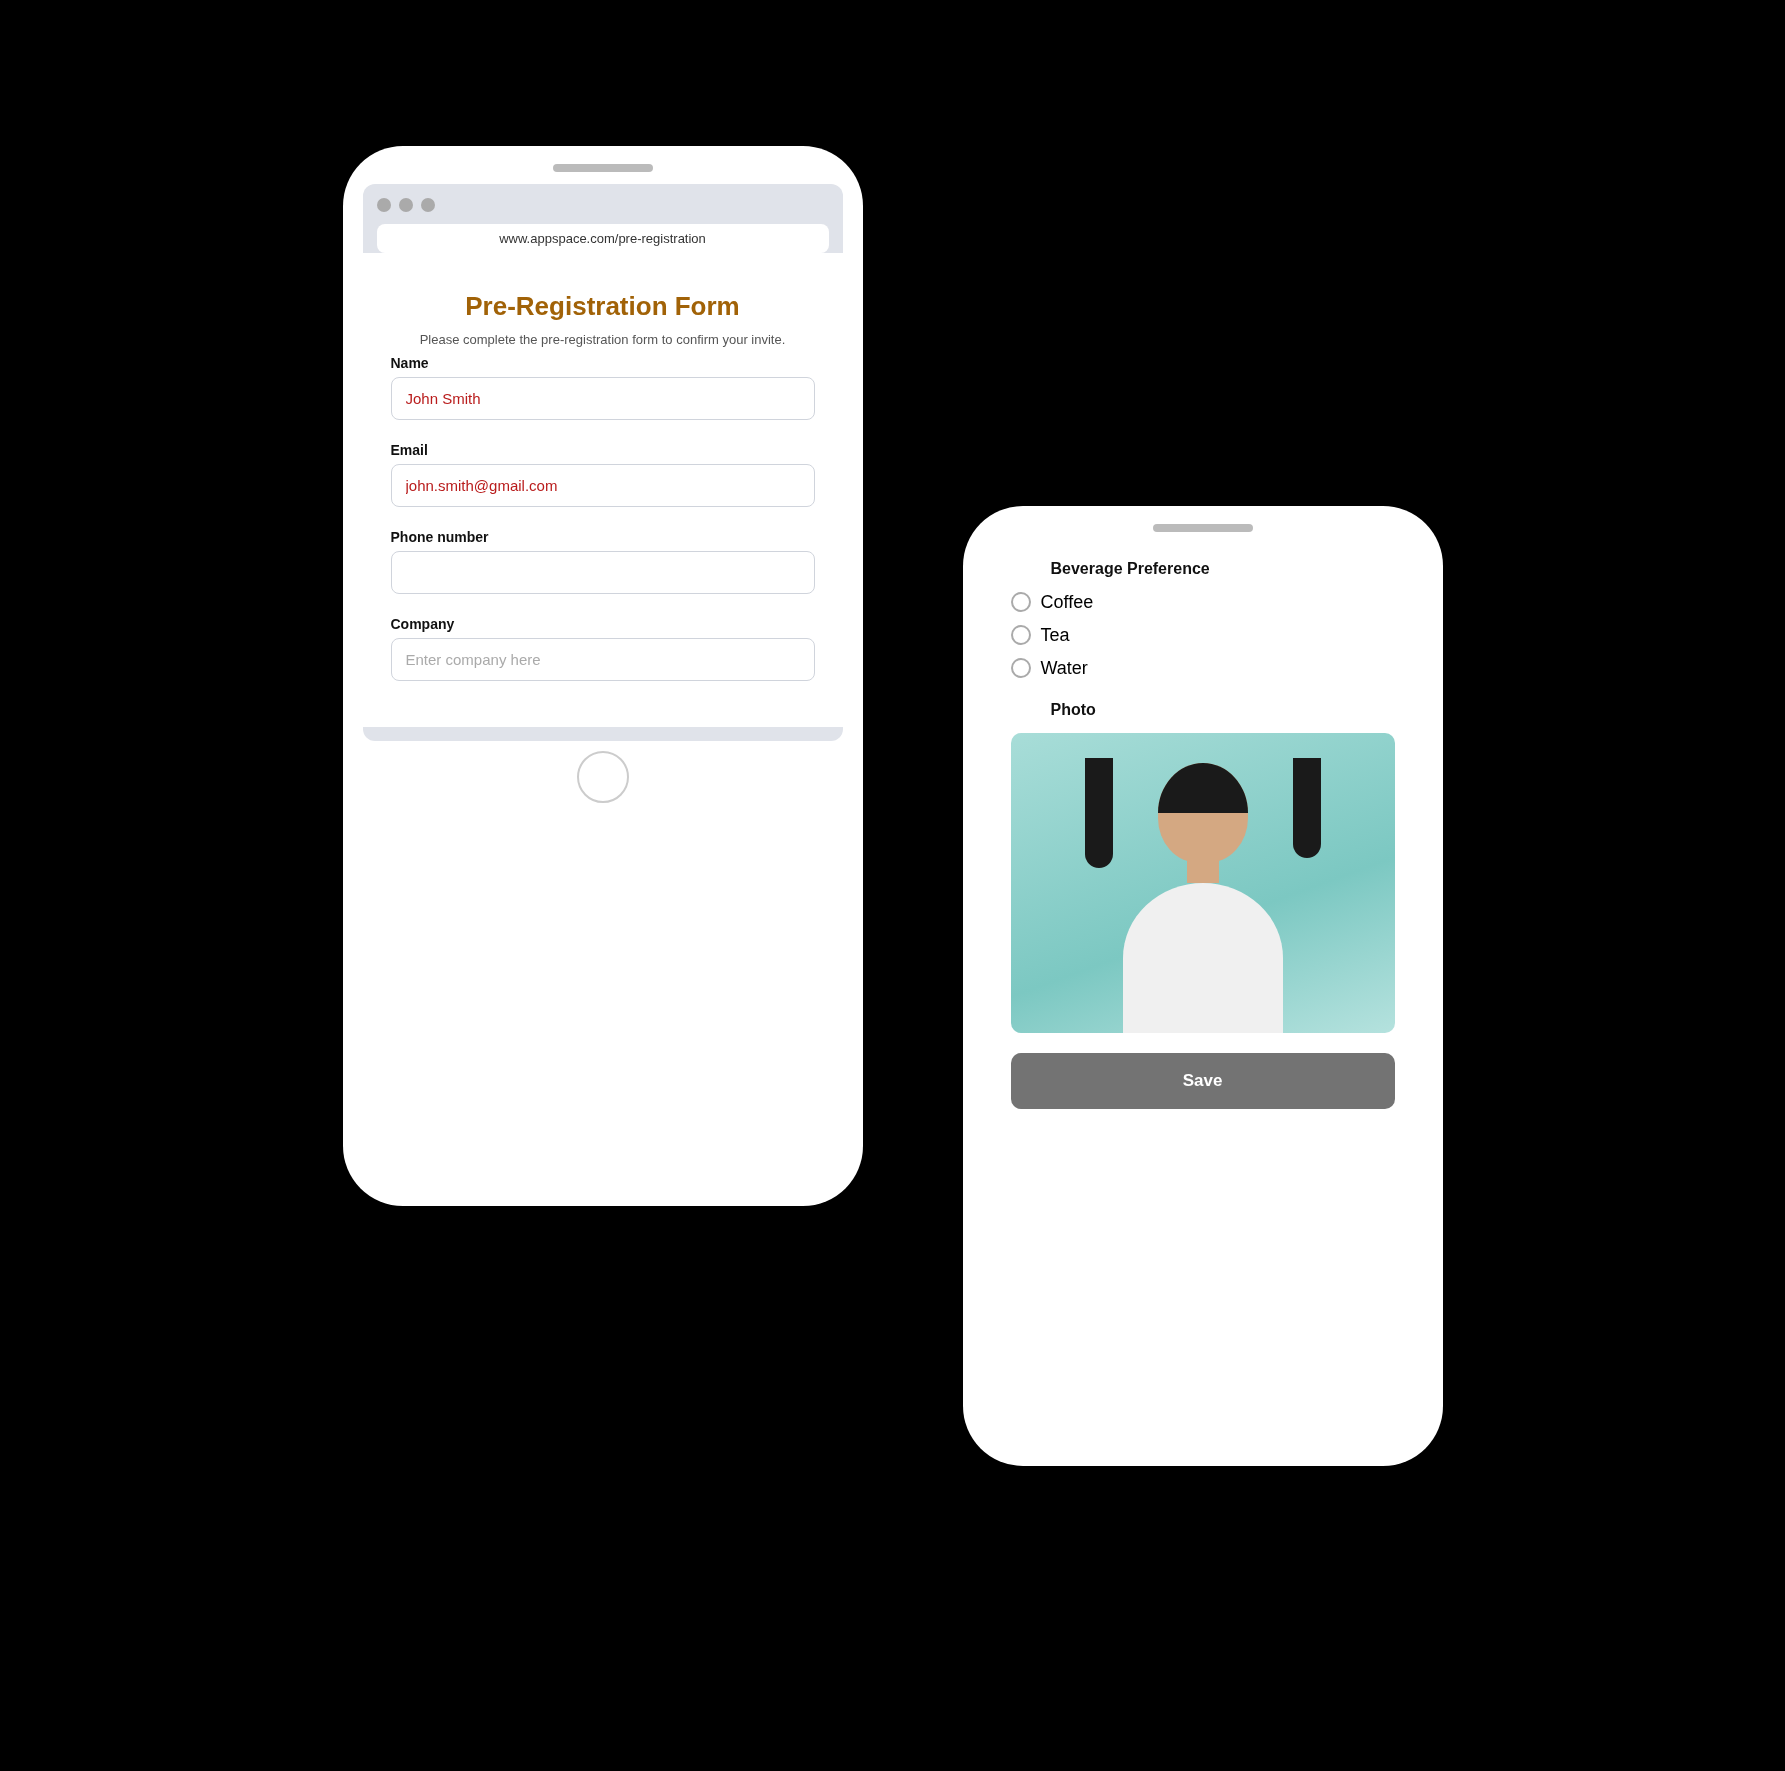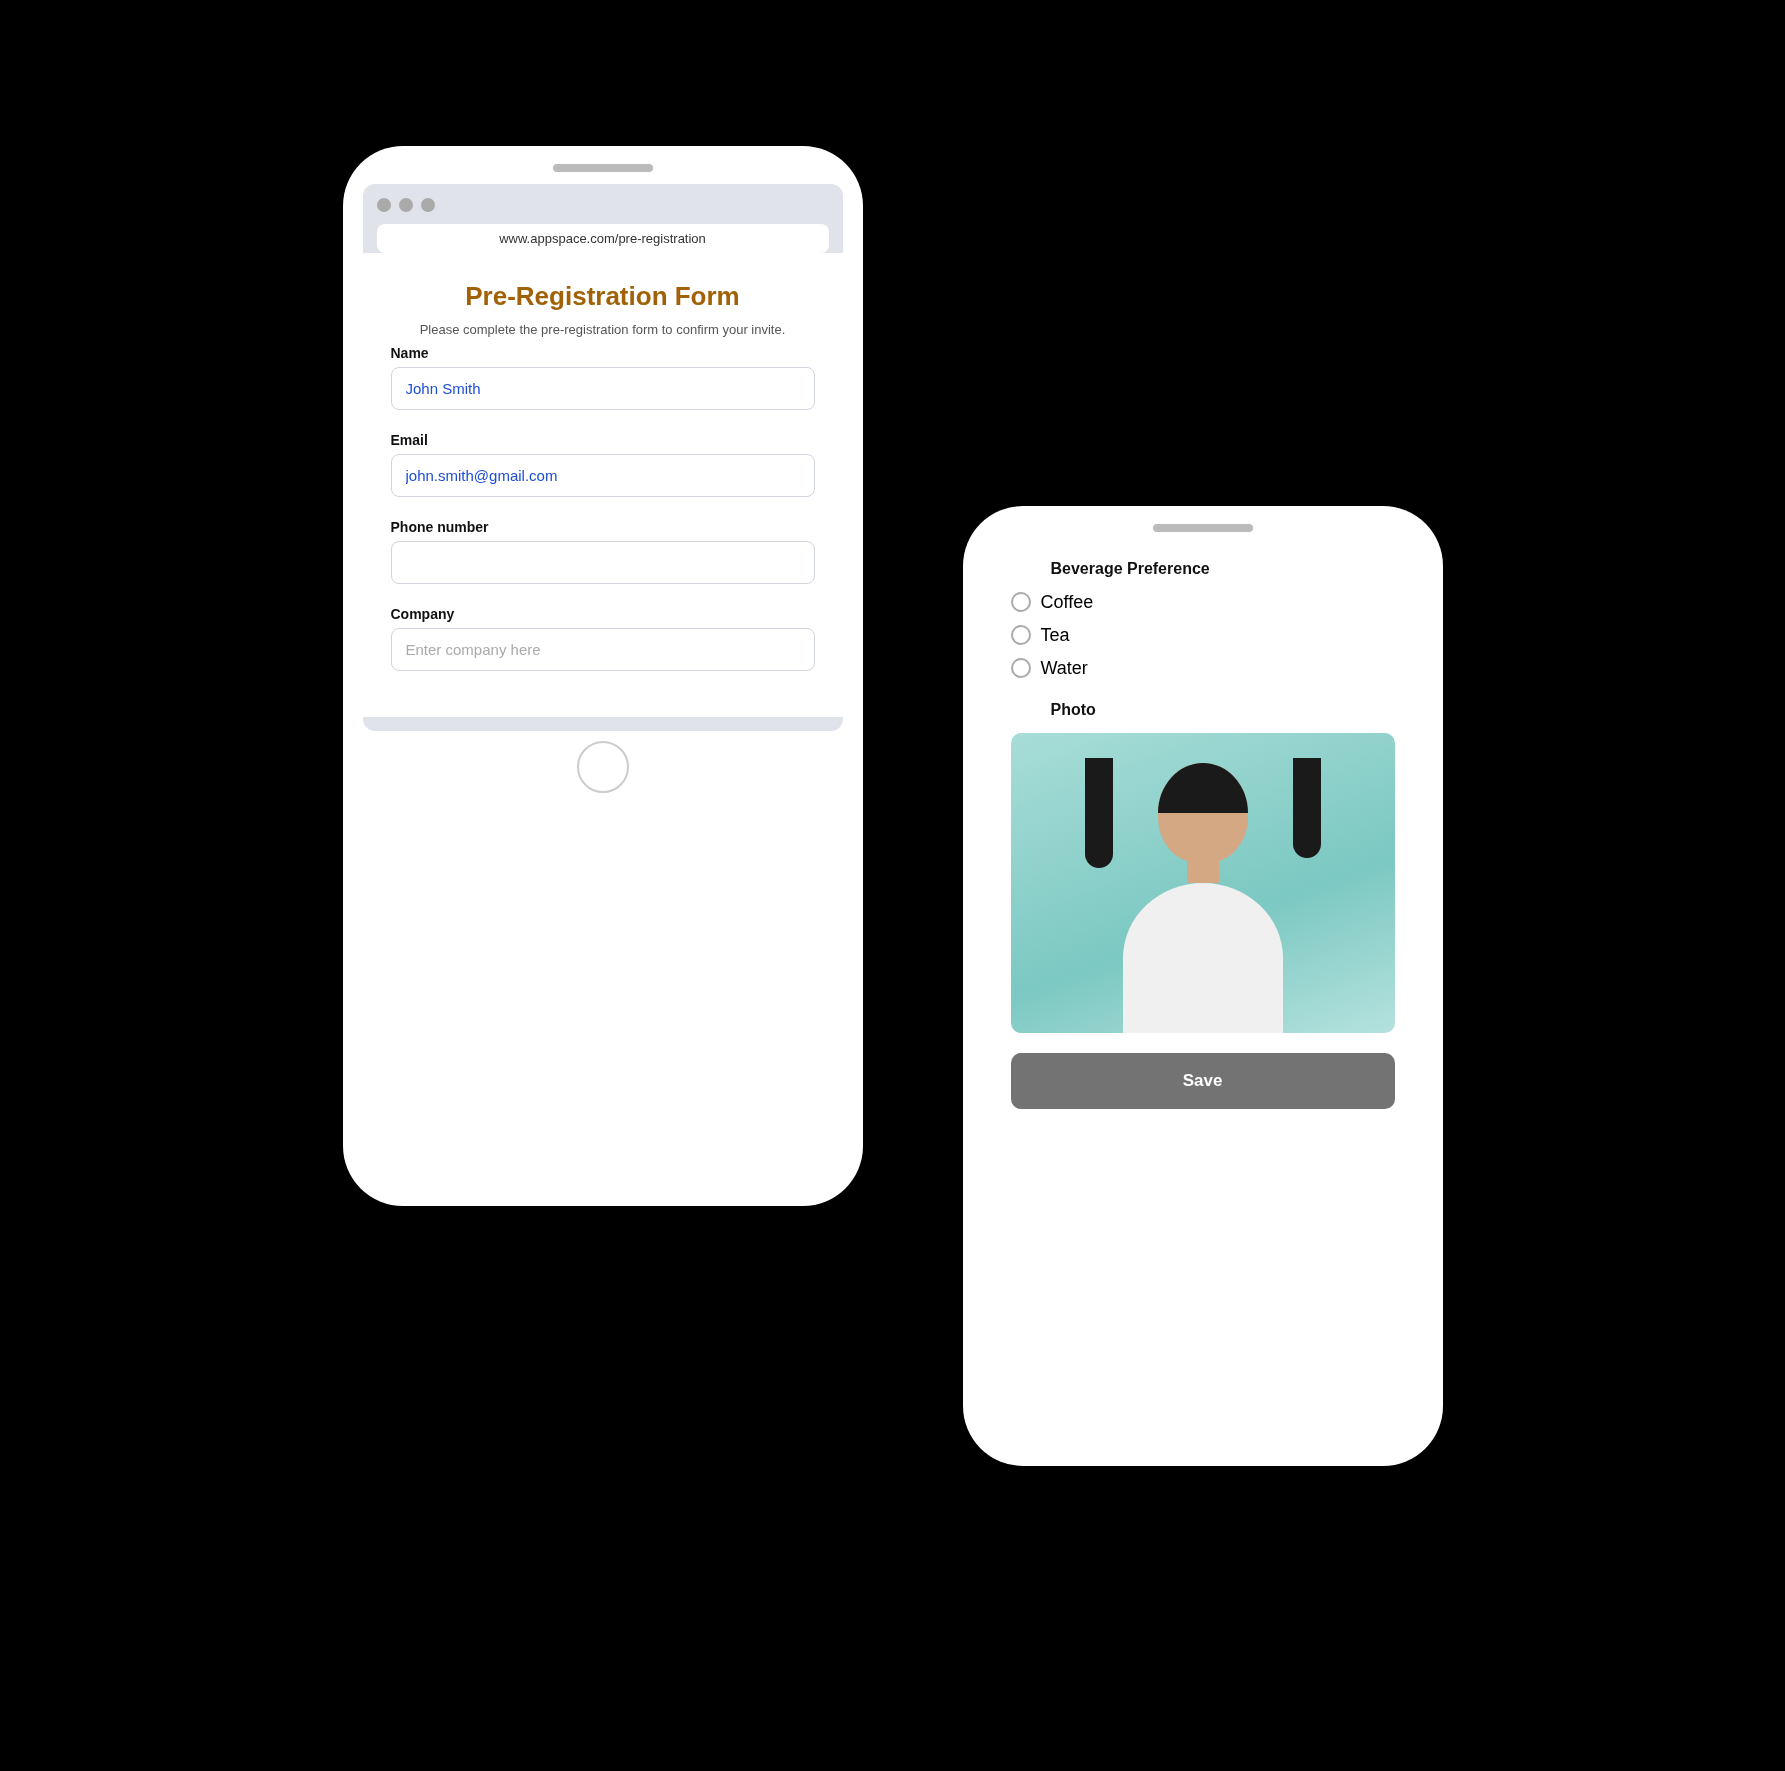--- a/index.html
+++ b/index.html
@@ -88,21 +88,21 @@
       border-radius: 50%;
       background: #aaa;
     }
 
     .browser-address-bar {
       background: #fff;
       border-radius: 8px;
       padding: 7px 14px;
       font-size: 13px;
       color: #333;
-      margin-bottom: 4px;
+      margin-bottom: 14px;
       text-align: center;
     }
 
     
     .phone-screen {
       background: #fff;
       margin: 0 20px;
       border-radius: 0;
       flex: 1;
       overflow: hidden;
@@ -146,21 +146,21 @@
       margin-bottom: 6px;
       display: block;
     }
 
     .form-input {
       width: 100%;
       border: 1.5px solid #d0d4dc;
       border-radius: 8px;
       padding: 12px 14px;
       font-size: 15px;
-      color: #1d4ed8;
+      color: #b91c1c;
       margin-bottom: 18px;
       outline: none;
       background: #fff;
     }
 
     .form-input::placeholder {
       color: #aaa;
     }
 
     .form-group {

